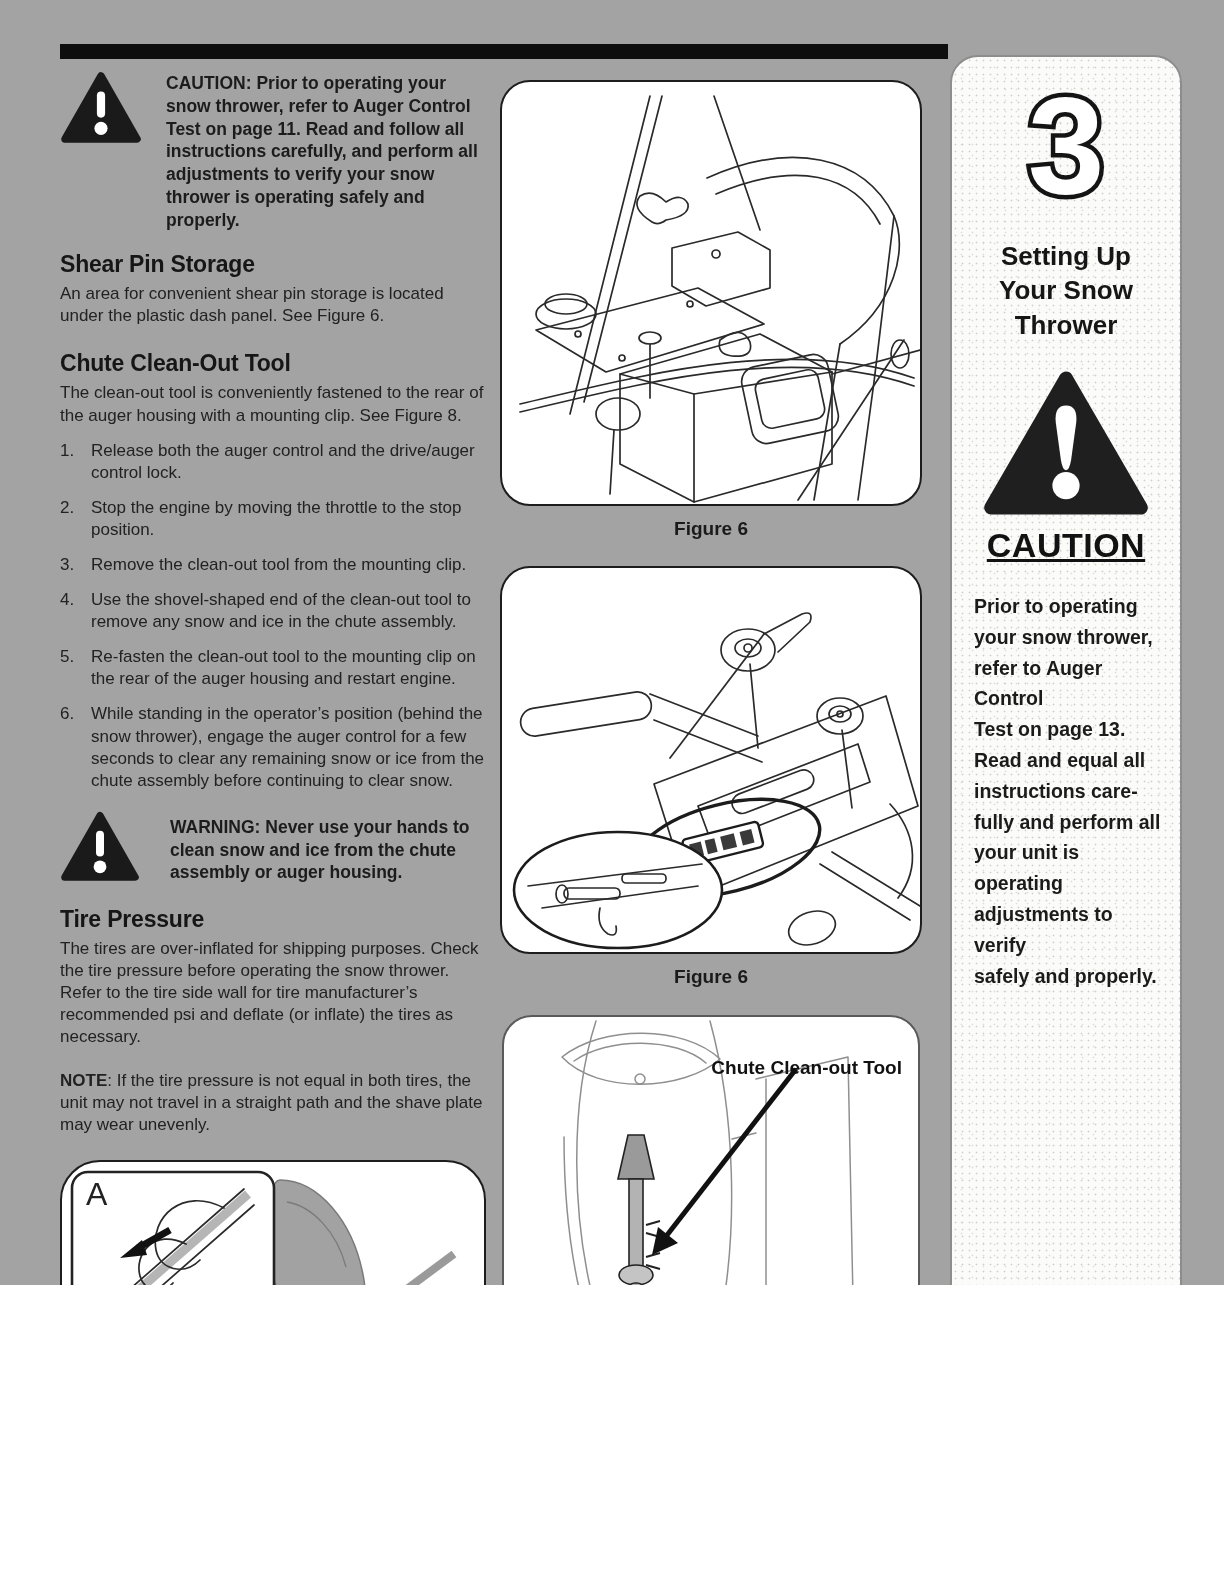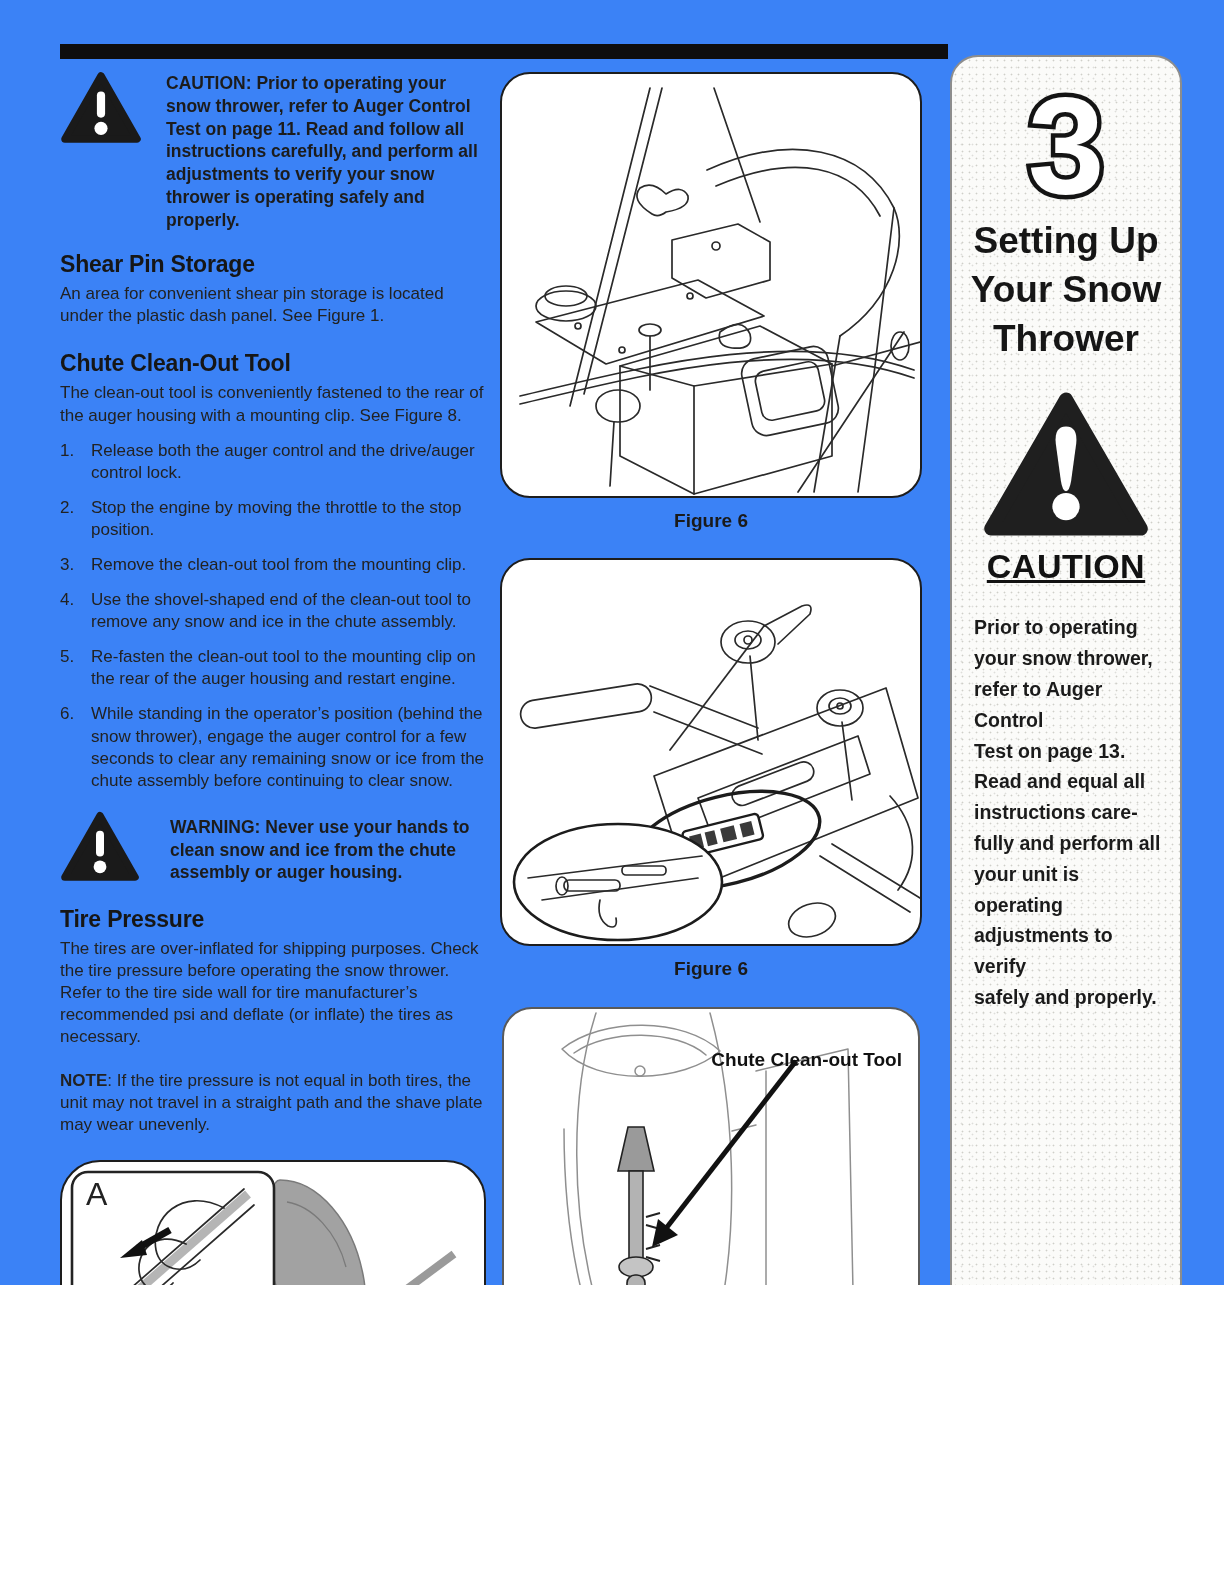--- a/index.html
+++ b/index.html
@@ -1,30 +1,30 @@
 <!DOCTYPE html>
 <html><head>
 <meta charset="utf-8">
 <style>
   * { margin:0; padding:0; box-sizing:border-box; }
   html,body { background:#ffffff; }
   #page {
-    position:relative; width:1224px; height:1285px; background:#3b82f6;
+    position:relative; width:1224px; height:1285px; background:#a3a3a3;
     font-family:"Liberation Sans", sans-serif; color:#1c1c1c; overflow:hidden;
   }
   .bar { position:absolute; background:#0e0e0e; }
   #top-bar   { left:60px; top:44px;   width:888px; height:15px; }
   #bottom-bar{ left:60px; top:1503px; width:886px; height:13px; }
   #page-number { position:absolute; left:0; top:1524px; width:990px; text-align:center;
     font-size:23px; font-weight:bold; color:#111; }
   #footer-underline { position:absolute; left:125px; top:1572px; width:145px; height:3px; background:#1414cc; }
 
   
   #left-col { position:absolute; left:60px; top:70px; width:426px; }
-  #mid-col  { position:absolute; left:500px; top:72px; width:422px; }
+  #mid-col  { position:absolute; left:500px; top:80px; width:422px; }
 
   .alert-row { display:flex; align-items:flex-start; }
   .alert-row svg { flex:none; }
   .alert-text { font-weight:bold; font-size:17.5px; line-height:1.3; padding-left:24px; }
   #caution-block .alert-text { padding-top:2px; }
 
   h2 { font-size:23px; font-weight:bold; letter-spacing:-0.2px; color:#161616; }
   .body-text { font-size:17px; line-height:1.3; color:#222; }
 
   #shear-title { margin-top:20px; }
@@ -71,21 +71,21 @@
     border:2px solid #8d8d8d; border-radius:28px;
     background-color:#fbfbf9;
     background-image:
       radial-gradient(#cfcfc8 0.8px, rgba(0,0,0,0) 1.1px),
       radial-gradient(#dededa 0.8px, rgba(0,0,0,0) 1.1px);
     background-size:7px 7px, 11px 11px;
     background-position:0 0, 4px 5px;
     text-align:center;
   }
   #chapter-number-wrap { margin-top:22px; }
-  #sidebar-title { margin-top:2px; font-size:37px; font-weight:bold; line-height:1.32; color:#161616; }
+  #sidebar-title { margin-top:24px; font-size:26px; font-weight:bold; line-height:1.32; color:#161616; }
   #sidebar-triangle-wrap { margin-top:26px; }
   #sidebar-caution-heading { margin-top:4px; font-size:34px; font-weight:bold; letter-spacing:0.5px; color:#121212;text-decoration:underline; }
   #sidebar-body { margin:26px 14px 0 22px; text-align:left; font-size:19.5px; font-weight:bold; line-height:1.58; color:#1b1b1b; }
 
   .sk { stroke:#2a2a2a; fill:none; stroke-width:1.7; stroke-linecap:round; stroke-linejoin:round; }
   .sk-light { stroke:#8f8f8f; fill:none; stroke-width:1.5; stroke-linecap:round; stroke-linejoin:round; }
 </style>
 </head>
 <body>
 
@@ -98,21 +98,21 @@
     <div id="caution-block" class="alert-row">
       <svg width="82" height="74" viewBox="0 0 100 90">
         <polygon points="50,7 94,84 6,84" fill="#1a1a1a" stroke="#1a1a1a" stroke-width="9" stroke-linejoin="round"></polygon>
         <rect x="45" y="26" width="10" height="32" rx="5" fill="#ffffff"></rect>
         <circle cx="50" cy="71" r="8" fill="#ffffff"></circle>
       </svg>
       <div class="alert-text">CAUTION: Prior to operating your snow thrower, refer to Auger Control Test on page 11. Read and follow all instructions carefully, and perform all adjustments to verify your snow thrower is operating safely and properly.</div>
     </div>
 
     <h2 id="shear-title">Shear Pin Storage</h2>
-    <div id="shear-body" class="body-text">An area for convenient shear pin storage is located under the plastic dash panel. See Figure 1.</div>
+    <div id="shear-body" class="body-text">An area for convenient shear pin storage is located under the plastic dash panel. See Figure 6.</div>
 
     <h2 id="chute-title">Chute Clean-Out Tool</h2>
     <div id="chute-intro" class="body-text">The clean-out tool is conveniently fastened to the rear of the auger housing with a mounting clip. See Figure 8.</div>
 
     <div id="steps">
       <div class="step">
         <div class="step-num">1.</div>
         <div class="step-text">Release both the auger control and the drive/auger control lock.</div>
       </div>
       <div class="step">

